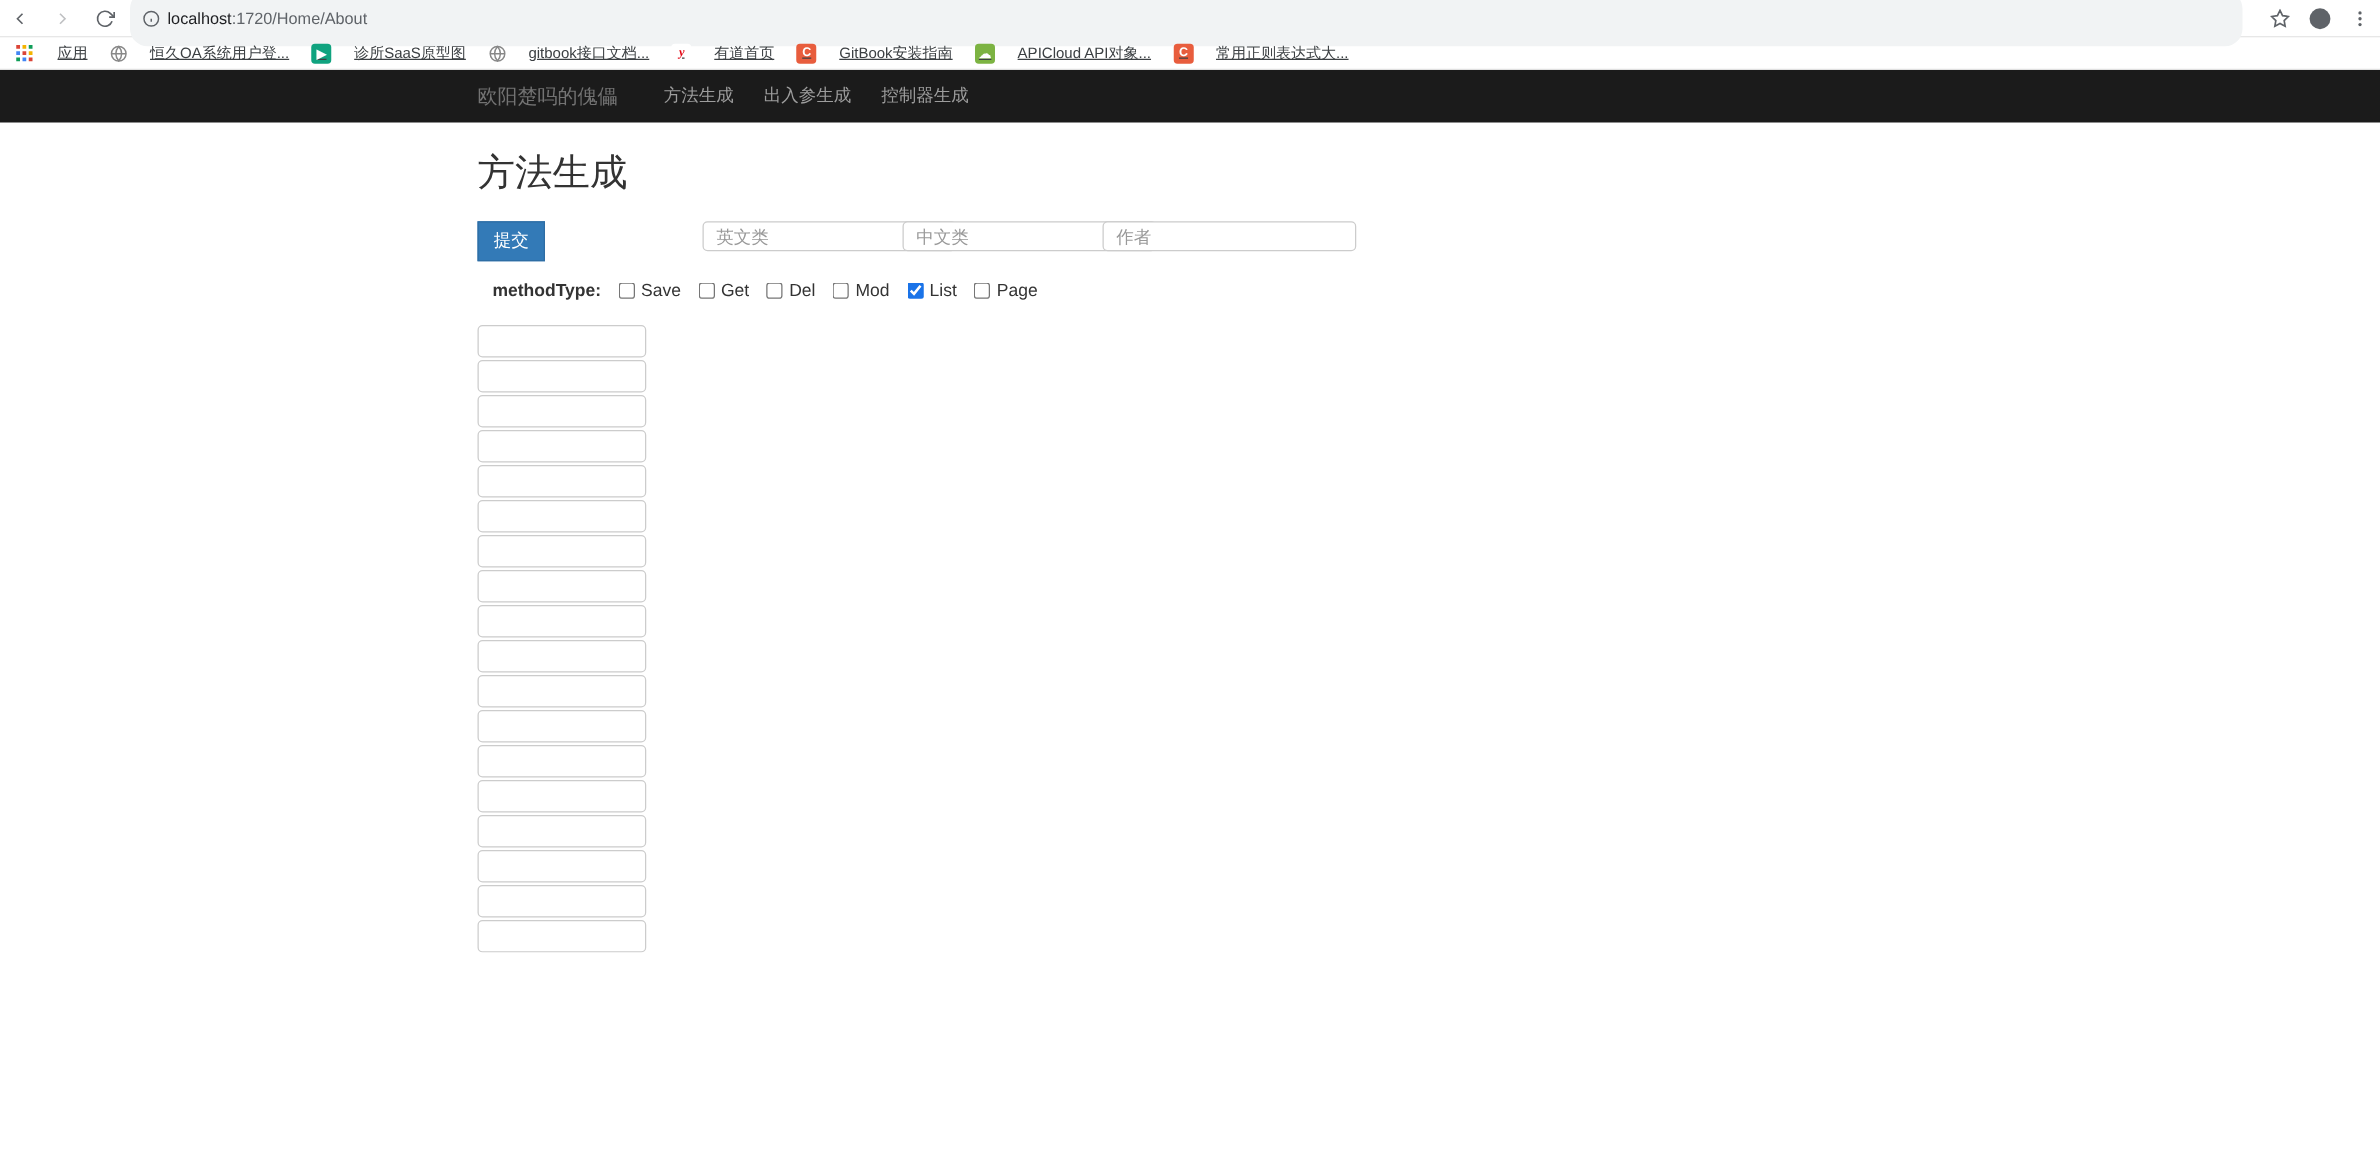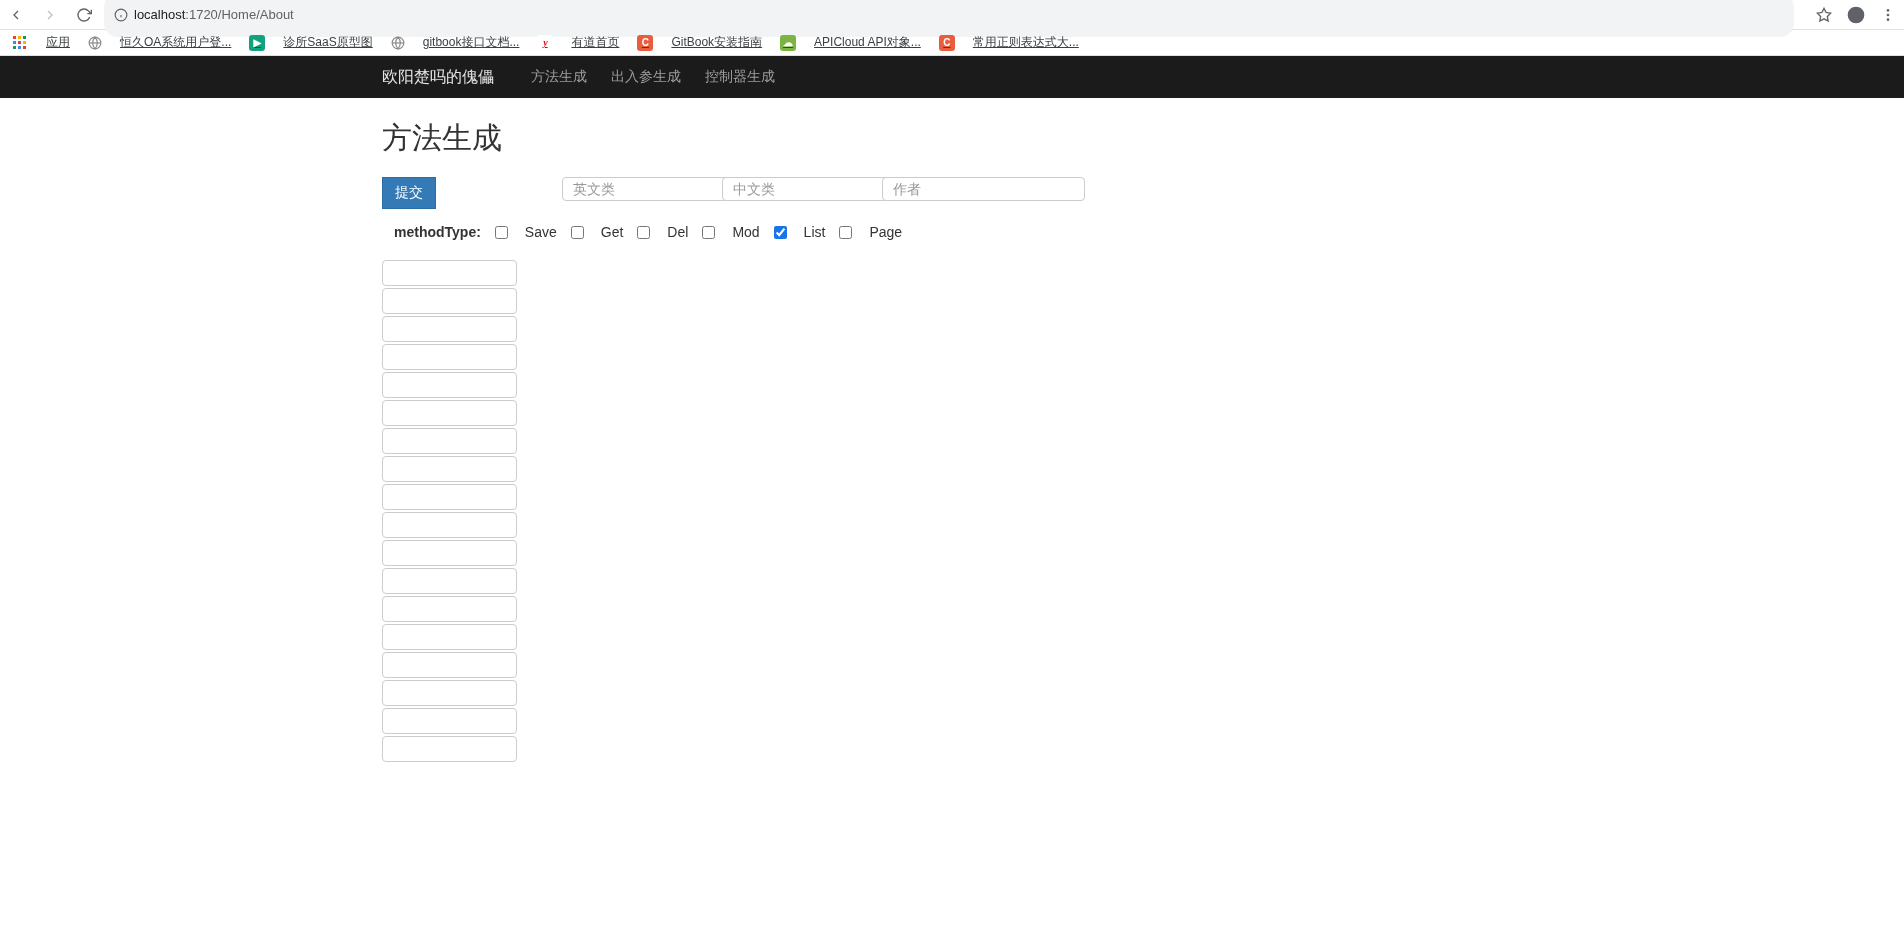--- a/index.html
+++ b/index.html
@@ -15,37 +15,37 @@
 
     
     .bookmark-bar { display: flex; align-items: center; height: 26px; background: #fff; border-bottom: 1px solid #e0e0e0; padding: 0 8px; gap: 10px; font-size: 12px; color: #3c4043; }
     .bookmark-item { display: inline-flex; align-items: center; gap: 18px; cursor: pointer; padding: 0 4px; text-decoration: underline; }
     .bk-icon { width: 16px; height: 16px; display: inline-flex; align-items: center; justify-content: center; border-radius: 3px; font-size: 10px; color: #fff; font-weight: bold; }
 
     
     .navbar { background: #1b1b1b; color: #9d9d9d; height: 42px; display: flex; align-items: center; }
     .container { width: 1170px; max-width: 1170px; margin: 0 auto; padding: 0 15px; }
     .navbar .container { display: flex; align-items: center; }
-    .navbar-brand { color: #e5e5e5; font-size: 16px; margin-right: 25px; }
+    .navbar-brand { color: #737373; font-size: 16px; margin-right: 25px; }
     .nav-link { color: #9d9d9d; font-size: 14px; margin: 0 12px; cursor: pointer; }
 
     
     .content { padding-top: 18px; }
     h2.page-title { font-size: 30px; font-weight: 500; margin-bottom: 18px; margin-top: 2px; }
 
     .row { display: flex; gap: 25px; align-items: flex-start; margin-bottom: 15px; }
     .btn-primary { background: #337ab7; border: 1px solid #2e6da4; color: #fff; padding: 6px 12px; border-radius: 0; cursor: pointer; font-size: 14px; }
     .form-control { height: 24px; padding: 4px 10px; font-size: 14px; border: 1px solid #ccc; border-radius: 4px; color: #555; background: #fff; }
     .form-control::placeholder { color: #999; }
     .input-col { width: 135px; }
     .submit-col { width: 155px; }
 
     .method-row { display: flex; align-items: flex-end; gap: 14px; margin-bottom: 20px; margin-left: 12px; }
     .method-label { font-weight: bold; font-size: 14px; }
-    .check-group { display: inline-flex; align-items: center; gap: 17px; }
+    .check-group { display: inline-flex; align-items: center; gap: 5px; }
     .check-group input { width: 13px; height: 13px; cursor: pointer; }
     .check-group.active input { accent-color: #1a73e8; }
     .check-group label { font-size: 14px; cursor: pointer; }
 
     .section-label { font-weight: bold; font-size: 14px; margin-bottom: 13px; }
     .input-stack { display: flex; flex-direction: column; gap: 2px; }
     .input-stack .form-control { width: 135px; height: 26px; }
 
     svg { display: block; }
   </style>

